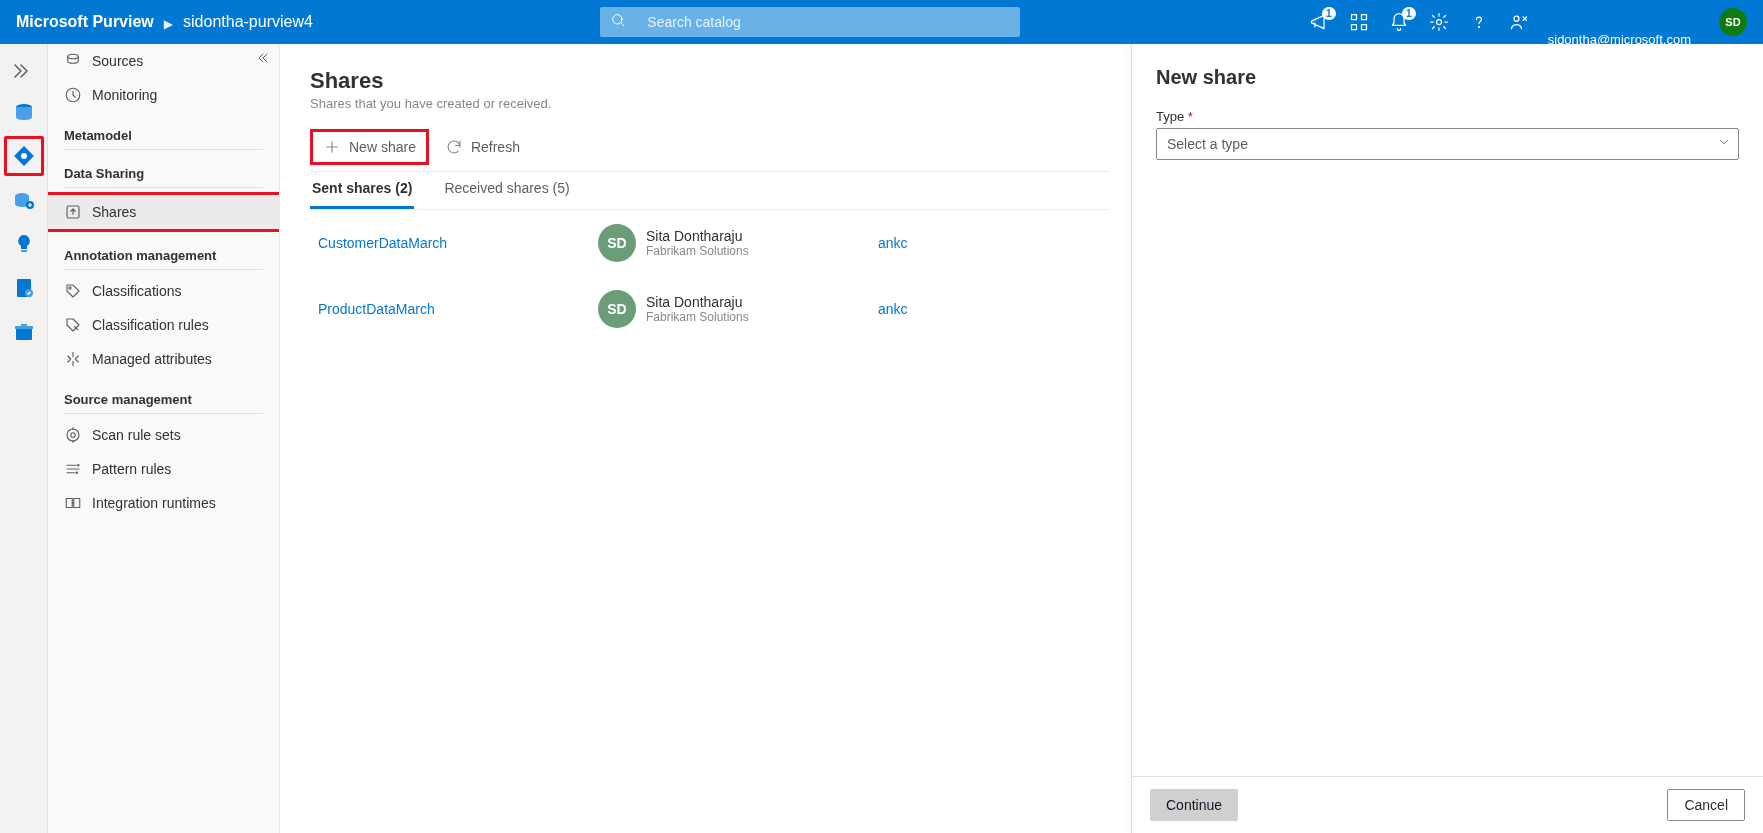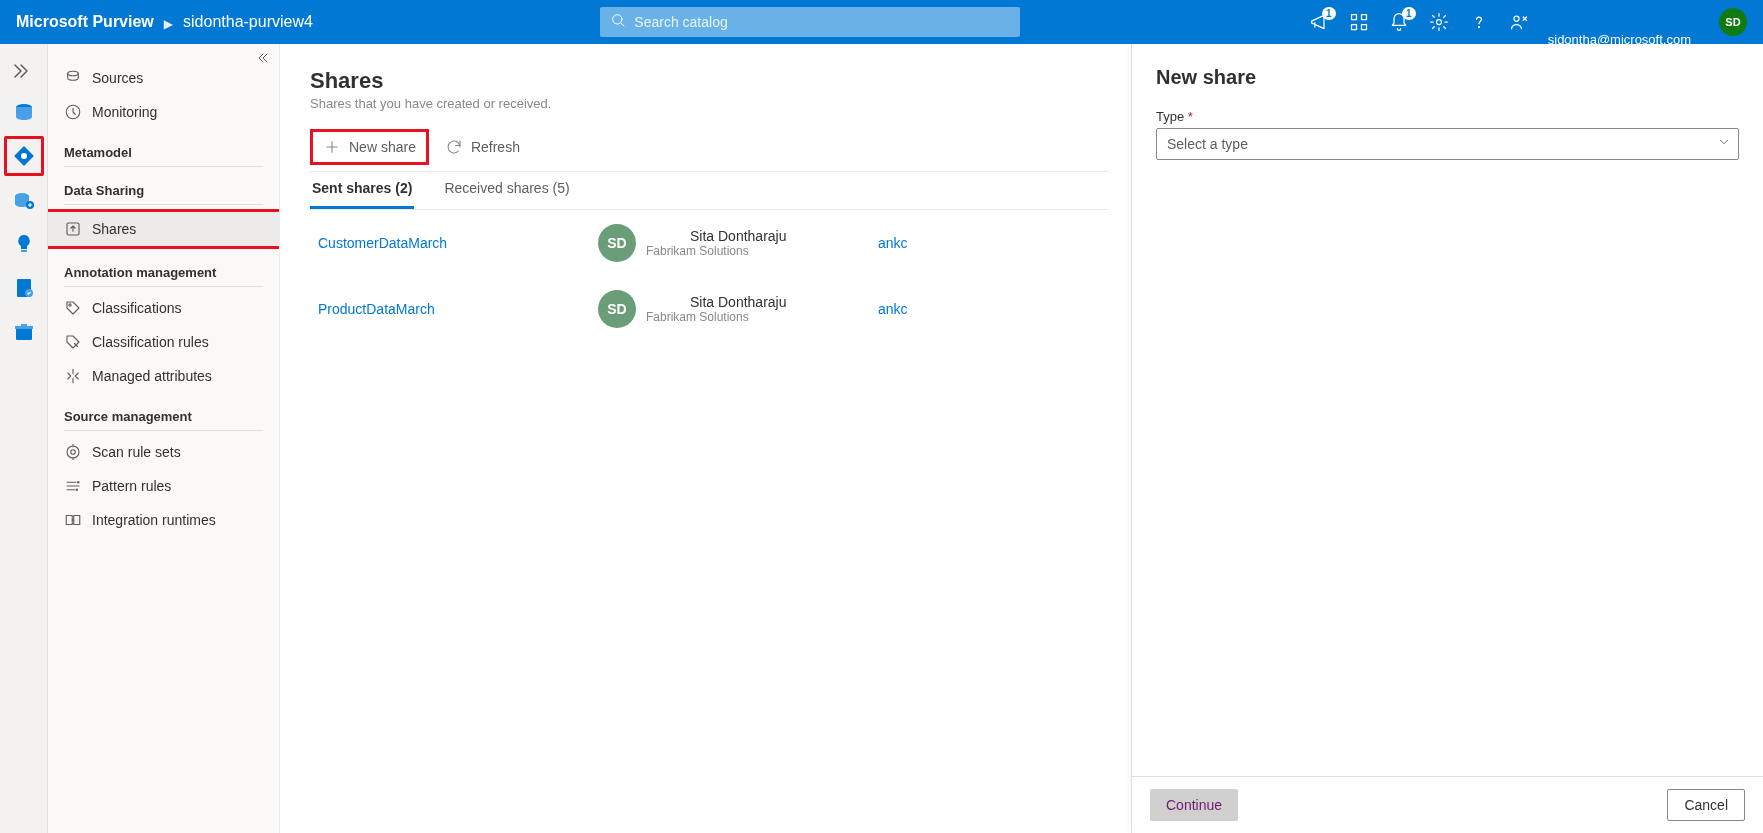--- a/index.html
+++ b/index.html
@@ -7,21 +7,21 @@
 
   
   .header { background: #0078d4; color: #fff; height: 44px; display: flex; align-items: center; padding: 0 16px; }
   .header-left { display: flex; align-items: flex-end; gap: 10px; font-size: 16px; }
   .brand { font-weight: 600; }
   .chevron { font-size: 12px; opacity: .9; }
   .acct-name { font-weight: 400; }
   .header-search-wrap { flex: 1; display: flex; justify-content: center; }
   .header-search {
     width: 420px; height: 30px; background: #69b2e8; border: none; border-radius: 2px;
-    display: flex; align-items: center; padding: 0 10px; gap: 8px; color: #fff;
+    display: flex; align-items: center; padding: 0 10px; gap: 21px; color: #fff;
   }
   .header-search input {
     flex: 1; background: transparent; border: none; outline: none; color: #fff; font-size: 14px;
   }
   .header-search input::placeholder { color: #e8f3fc; }
   .header-right { display: flex; align-items: center; gap: 18px; }
   .hdr-icon { position: relative; width: 22px; height: 22px; display: flex; align-items: center; justify-content: center; cursor: pointer; }
   .badge { position: absolute; top: -4px; right: -6px; background: #fff; color: #0078d4; font-size: 10px; font-weight: 600; border-radius: 8px; padding: 0 4px; line-height: 13px; min-width: 14px; text-align: center; }
   .user-block { display: flex; flex-direction: column; align-items: flex-start; line-height: 1.15; margin-top: 48px; }
   .user-email { font-size: 13px; }
@@ -32,21 +32,21 @@
   .body { flex: 1; display: flex; overflow: hidden; }
 
   
   .rail { width: 48px; background: #f3f2f1; display: flex; flex-direction: column; align-items: center; padding-top: 10px; gap: 4px; border-right: 1px solid #e1dfdd; }
   .rail-toggle { width: 100%; height: 34px; display: flex; align-items: center; justify-content: center; color: #605e5c; }
   .rail-item { width: 40px; height: 40px; display: flex; align-items: center; justify-content: center; border-radius: 2px; cursor: pointer; }
   .rail-item.active-box { border: 3px solid #e81123; }
   .rail svg, .rail-item svg { width: 24px; height: 24px; }
 
   
-  .sidebar { width: 232px; background: #faf9f8; border-right: 1px solid #edebe9; padding-top: 17px; overflow-y: auto; position: relative; }
+  .sidebar { width: 232px; background: #faf9f8; border-right: 1px solid #edebe9; padding-top: 0; overflow-y: auto; position: relative; }
   .sidebar-collapse { position: absolute; top: 6px; right: 10px; color: #605e5c; font-size: 14px; }
   .sb-group-label { font-size: 13px; font-weight: 600; color: #323130; padding: 6px 16px 2px; margin-top: 10px; }
   .sb-divider { border-top: 1px solid #e1dfdd; margin: 4px 16px; }
   .sb-item { display: flex; align-items: center; gap: 10px; height: 34px; padding: 0 16px; font-size: 14px; color: #323130; cursor: pointer; }
   .sb-item.active { background: #edebe9; }
   .sb-item .ico { width: 18px; height: 18px; display: flex; align-items: center; justify-content: center; color: #605e5c; }
   .sb-highlight-box { border: 3px solid #e81123; margin: 0 -3px; }
 
   
   .main { flex: 1; display: flex; flex-direction: column; padding: 24px 22px 0 30px; overflow: hidden; }
@@ -64,39 +64,39 @@
 
   .cols-head { display: flex; padding: 18px 8px 12px; font-size: 13px; color: #605e5c; font-weight: 600; }
   .col-name { width: 280px; }
   .col-created { width: 280px; }
   .col-source { flex: 1; }
 
   .row { display: flex; align-items: center; padding: 14px 8px; border-bottom: none; }
   .share-link { color: #0078d4; font-size: 14px; cursor: pointer; width: 280px; }
   .creator { display: flex; align-items: center; gap: 10px; width: 280px; }
   .creator-avatar { width: 38px; height: 38px; border-radius: 50%; background: #6b9e78; color: #fff; display: flex; align-items: center; justify-content: center; font-weight: 600; font-size: 14px; }
-  .creator-name { font-size: 14px; color: #323130; margin-left: 44px; }
+  .creator-name { font-size: 14px; color: #323130; }
   .creator-org { font-size: 12px; color: #8a8886; }
   .source-link { color: #0078d4; font-size: 14px; }
 
   
   .panel { width: 632px; border-left: 1px solid #e1dfdd; display: flex; flex-direction: column; box-shadow: -2px 0 6px rgba(0,0,0,0.04); }
   .panel-body { flex: 1; padding: 22px 24px; }
   .panel-title { font-size: 20px; font-weight: 600; color: #323130; margin-bottom: 20px; }
   .field-label { font-size: 13px; color: #323130; margin-bottom: 4px; }
   .field-label .req { color: #a4262c; }
   .select-box { position: relative; }
   .select-box select {
     width: 100%; height: 32px; border: 1px solid #8a8886; border-radius: 2px; padding: 0 28px 0 10px;
     font-size: 14px; color: #605e5c; background: #fff; appearance: none; -webkit-appearance: none;
   }
   .select-box .chev { position: absolute; right: 8px; top: 50%; transform: translateY(-50%); pointer-events: none; color: #605e5c; }
   .panel-footer { border-top: 1px solid #e1dfdd; padding: 12px 18px; display: flex; align-items: center; gap: 12px; }
   .btn { height: 32px; padding: 0 16px; font-size: 14px; border-radius: 2px; cursor: pointer; display: inline-flex; align-items: center; }
-  .btn-primary-disabled { background: #d2d0ce; color: #701a75; border: none; cursor: default; text-align: center; }
+  .btn-primary-disabled { background: #d2d0ce; color: #0f172a; border: none; cursor: default; text-align: center; }
   .btn-default { background: #fff; border: 1px solid #8a8886; color: #323130; margin-left: auto; }
 
   
   .stroke { fill: none; stroke: currentColor; stroke-width: 1.5; stroke-linecap: round; stroke-linejoin: round; }
 </style>
 </head>
 <body>
 
 <div class="header">
   <div class="header-left">

